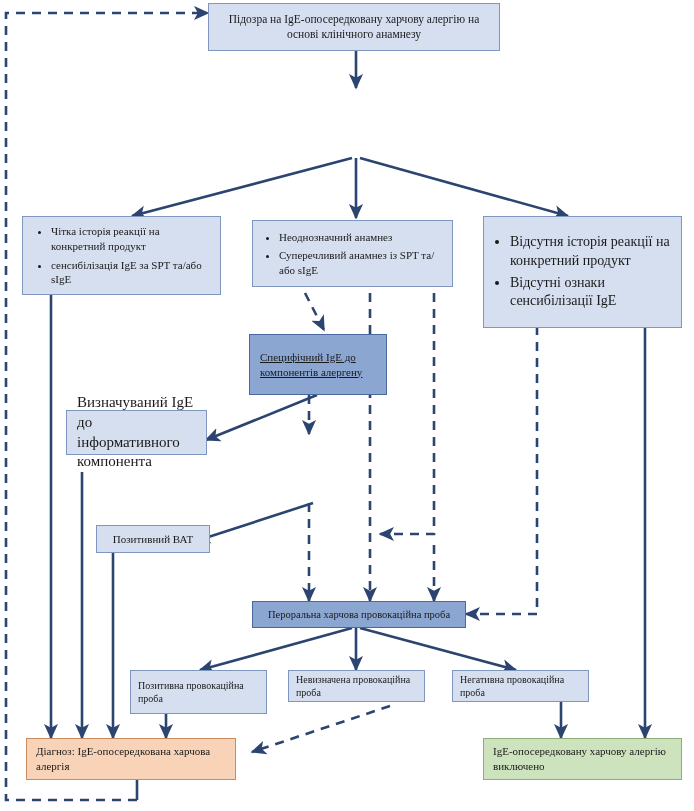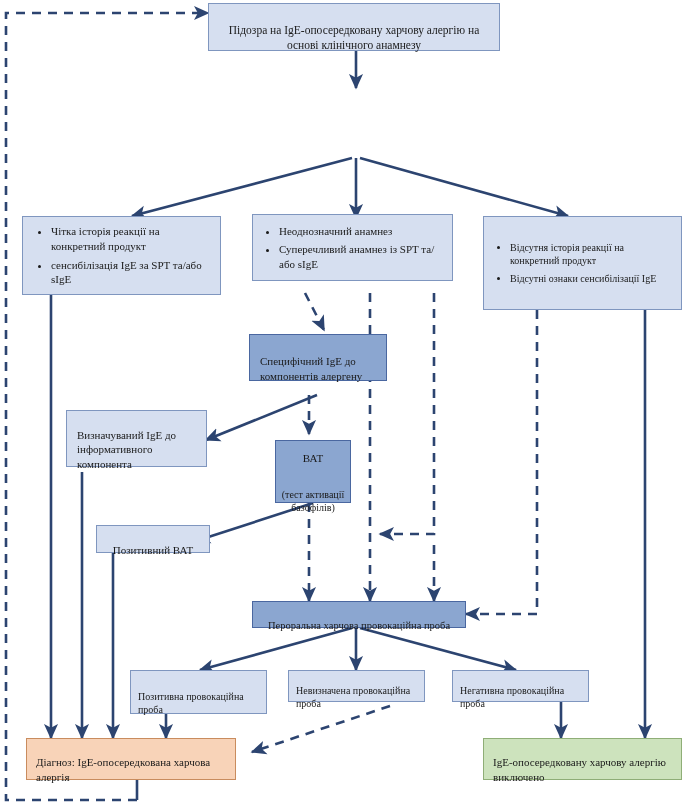--- a/index.html
+++ b/index.html
@@ -18,21 +18,21 @@
     flex-direction:column;
     justify-content:center;
     color:#1a1a1a;
     line-height:1.32;
   }
   .node.light{background:#d6dff0;border-color:#7f96bf;}
   .node.mid{background:#8ba6d0;border-color:#4a67a0;}
   .node.peach{background:#f8d3b8;border-color:#c98c5e;}
   .node.green{background:#cde3bd;border-color:#8fae77;}
 
-  .node .txt{display:block;margin-top:22px;}
+  .node .txt{display:block;}
   .center{text-align:center;}
   .left{text-align:left;}
 
   ul.bullets{
     margin:0;padding:0 6px 0 22px;list-style:disc;
   }
   ul.bullets li{margin:0 0 4px 0;padding:0;}
   ul.bullets li:last-child{margin-bottom:0;}
 </style>
 </head>
@@ -108,46 +108,42 @@
   </div>
 
 
   <div class="node light left" style="left:22px;top:216px;width:199px;height:79px;padding:8px 6px;font-size:11px;">
     <ul class="bullets">
       <li>Чітка історія реакції на конкретний продукт</li>
       <li>сенсибілізація IgE за SPT та/або sIgE</li>
     </ul>
   </div>
 
-  <div class="node light left" style="left:252px;top:214px;width:201px;height:67px;padding:8px 4px;font-size:11px;">
+  <div class="node light left" style="left:252px;top:220px;width:201px;height:67px;padding:8px 4px;font-size:11px;">
     <ul class="bullets">
       <li>Неоднозначний анамнез</li>
       <li>Суперечливий анамнез із SPT та/або sIgE</li>
     </ul>
   </div>
 
-  <div class="node light left" style="left:483px;top:216px;width:199px;height:94px;padding:8px 4px;font-size:10px;">
+  <div class="node light left" style="left:483px;top:216px;width:199px;height:112px;padding:8px 4px;font-size:14px;">
     <ul class="bullets">
       <li>Відсутня історія реакції на конкретний продукт</li>
       <li>Відсутні ознаки сенсибілізації IgE</li>
     </ul>
   </div>
 
-  <div class="node mid left" style="left:249px;top:334px;width:138px;height:47px;padding:6px 10px;font-size:11px;">
+  <div class="node mid left" style="left:249px;top:334px;width:138px;height:61px;padding:6px 10px;font-size:11px;text-decoration:underline;">
     <span class="txt">Специфічний IgE до компонентів алергену</span>
   </div>
 
-  <div class="node light left" style="left:66px;top:410px;width:141px;height:57px;padding:6px 10px;font-size:11px;">
+  <div class="node light left" style="left:66px;top:410px;width:141px;height:45px;padding:6px 10px;font-size:15px;">
     <span class="txt">Визначуваний IgE до інформативного компонента</span>
   </div>
 
-  <div class="node mid center" style="left:275px;top:440px;width:76px;height:63px;padding:4px 3px;font-size:10px;">
-    <span class="txt" style="font-size:11px;">ВАТ</span>
-    <span class="txt">(тест активації базофілів)</span>
-  </div>
 
   <div class="node light center" style="left:96px;top:525px;width:114px;height:28px;padding:7px 6px;font-size:11px;">
     <span class="txt">Позитивний ВАТ</span>
   </div>
 
   <div class="node mid center" style="left:252px;top:601px;width:214px;height:27px;padding:3px 6px;font-size:10.5px;">
     <span class="txt">Пероральна харчова провокаційна проба</span>
   </div>
 
   <div class="node light left" style="left:130px;top:670px;width:137px;height:44px;padding:4px 7px;font-size:10px;">

